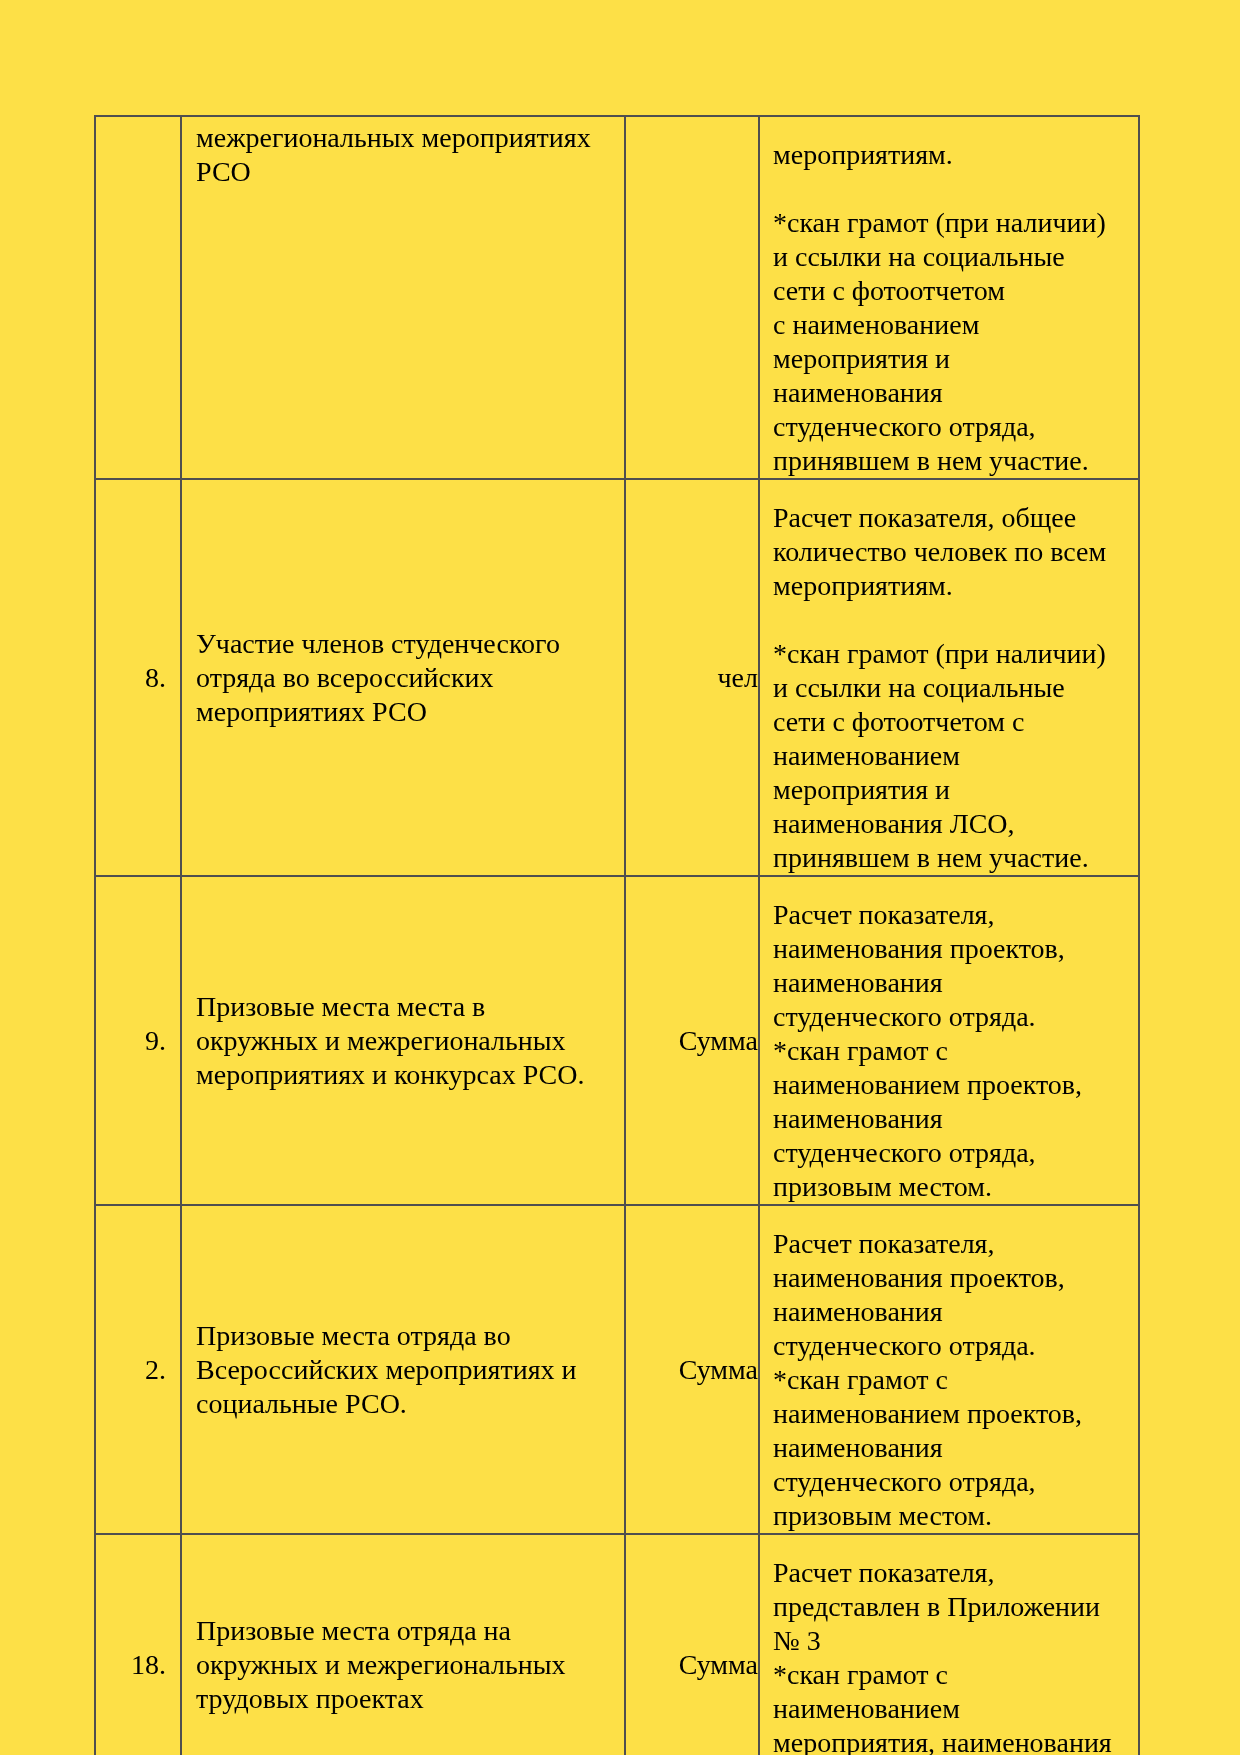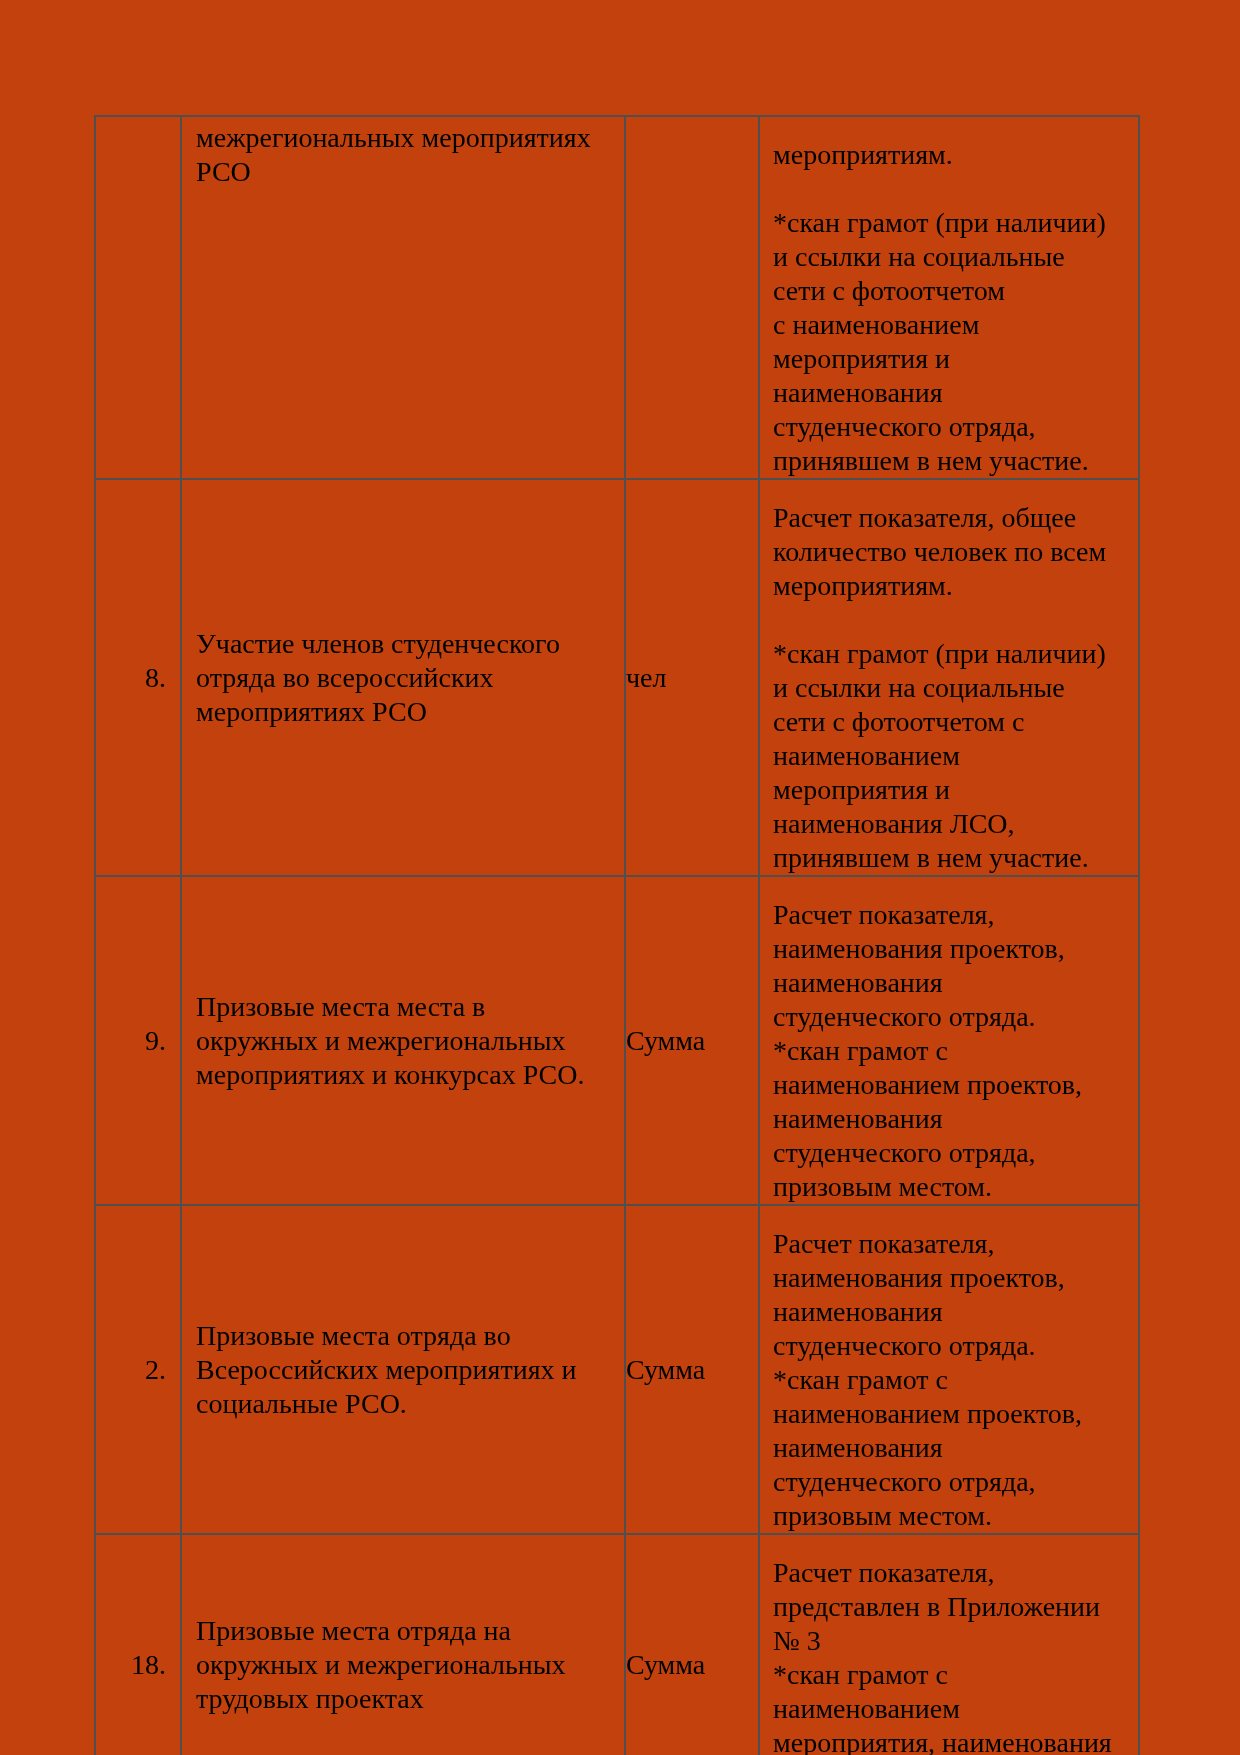--- a/index.html
+++ b/index.html
@@ -11,21 +11,21 @@
     width: 1240px;
     height: 1755px;
     position: relative;
     font-family: "Liberation Serif", serif;
     color: #000000;
     overflow: hidden;
   }
   .page {
     position: absolute;
     inset: 0;
-    background: #c2410c;
+    background: #fde047;
   }
   table.indicators {
     position: absolute;
     left: 94px;
     top: 115px;
     width: 1044px;
     border-collapse: collapse;
     table-layout: fixed;
   }
   td {
@@ -46,21 +46,21 @@
 
   td.num {
     text-align: right;
     padding-right: 14px;
   }
   td.title {
     padding-left: 14px;
     padding-right: 8px;
   }
   td.unit {
-    text-align: left;
+    text-align: right;
   }
   td.calc {
     vertical-align: top;
     padding: 21px 2px 0 13px;
   }
   
   tr.r0 td.title {
     vertical-align: top;
     padding-top: 4px;
   }

